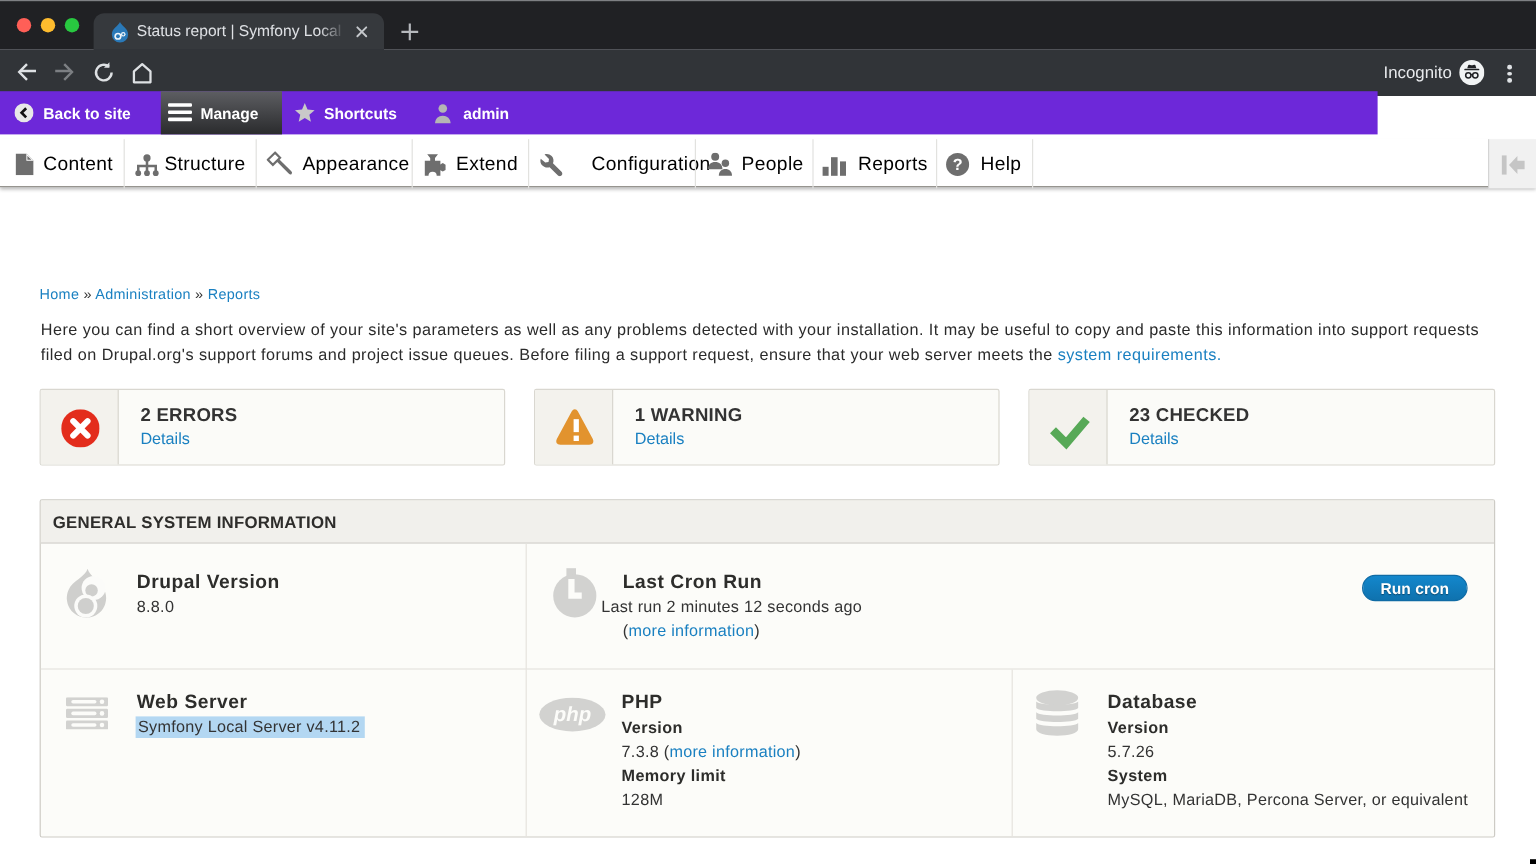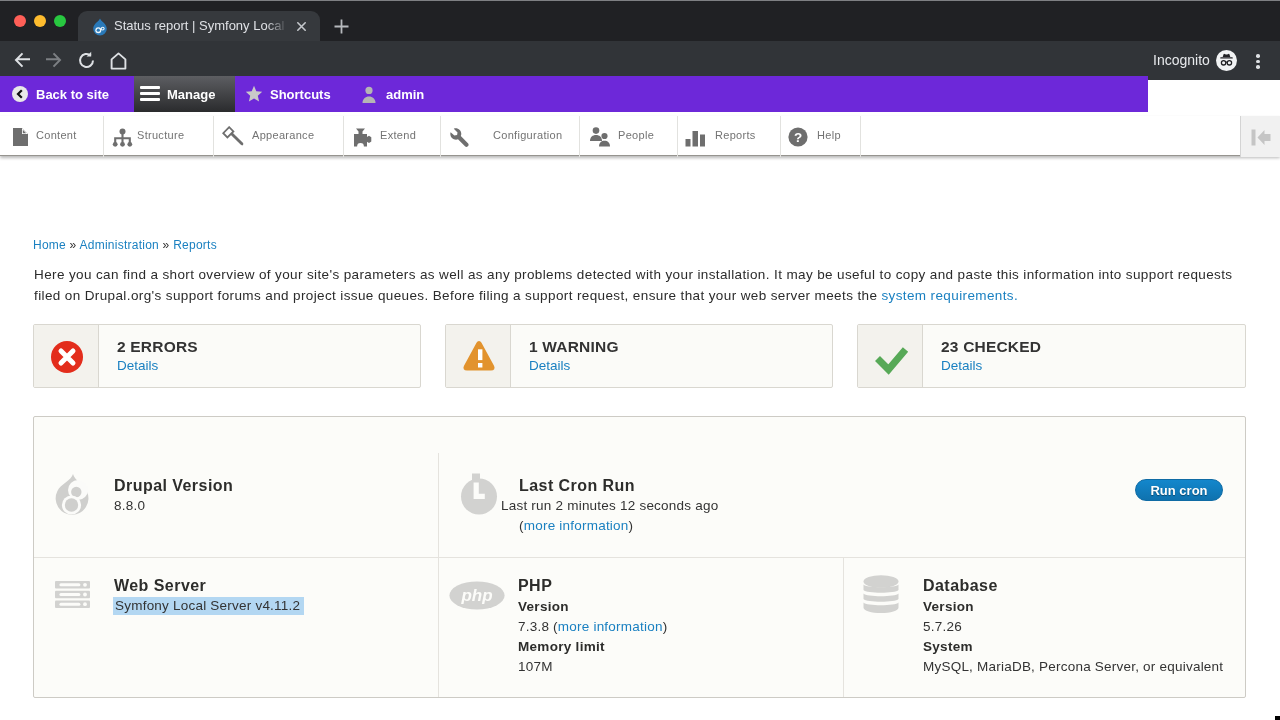--- a/index.html
+++ b/index.html
@@ -214,20 +214,23 @@
   <div class="cardicon">
     <svg class="abs" style="left:14px;top:13px;" width="37" height="37" viewBox="0 0 37 37">
       <path d="M5.5 20.5 L16.5 31.5 L33.5 11.5" stroke="#57a957" stroke-width="7" fill="none"></path>
     </svg>
   </div>
   <div class="cardtitle">23 CHECKED</div>
   <div class="carddetails"><a style="color:#1a80c1;">Details</a></div>
 </div>
 
 <div class="abs" style="left:33px;top:416px;width:1213px;height:282px;background:#fcfcf9;border:1px solid #cdcbc5;border-radius:2px;">
+  <div class="abs" style="left:0;top:0;width:1211px;height:36px;background:#f1f0ec;border-bottom:1px solid #d5d3cd;">
+    <div class="abs" style="left:10px;top:10px;font-size:14px;font-weight:bold;color:#2e2d2b;letter-spacing:0.2px;">GENERAL SYSTEM INFORMATION</div>
+  </div>
 
   <div class="abs" style="left:0;top:36px;width:1211px;height:105px;border-bottom:1px solid #e5e3de;">
     <div class="abs" style="left:404px;top:0;width:1px;height:105px;background:#e5e3de;"></div>
 
     <svg class="abs" style="left:15px;top:20px;" width="46" height="46" viewBox="0 0 46 46">
       <path d="M24 1 C25.6 7.5 34.6 11.3 37.8 18.2 a16.4 16.4 0 1 1 -29.5 0 C11.1 11.3 22.4 7.5 24 1 Z" fill="#cfcfcd"></path>
       <circle cx="29" cy="17" r="10" fill="#fbfbf9"></circle>
       <circle cx="27.3" cy="19" r="5.2" fill="#cfcfcd"></circle>
       <circle cx="22.5" cy="32" r="9.6" fill="#fbfbf9"></circle>
       <circle cx="22.5" cy="32" r="6.7" fill="#cfcfcd"></circle>
@@ -265,41 +268,41 @@
     <div class="abs cellval" style="left:79px;top:40px;"><span style="background:#b3d7f2;padding:1px 4px 2px 2px;">Symfony Local Server v4.11.2</span></div>
 
     <svg class="abs" style="left:415px;top:23px;" width="56" height="29" viewBox="0 0 56 29">
       <ellipse cx="28" cy="14.5" rx="27.6" ry="14" fill="#d2d2d0"></ellipse>
       <text x="28" y="20" text-anchor="middle" font-family="Liberation Sans" font-size="17" font-style="italic" font-weight="bold" fill="#fcfcf9">php</text>
     </svg>
     <div class="abs celltitle" style="left:484px;top:19px;">PHP</div>
     <div class="abs celllabel" style="left:484px;top:41px;">Version</div>
     <div class="abs cellval" style="left:484px;top:61px;">7.3.8 (<a style="color:#1a80c1;">more information</a>)</div>
     <div class="abs celllabel" style="left:484px;top:81px;">Memory limit</div>
-    <div class="abs cellval" style="left:484px;top:101px;">107M</div>
+    <div class="abs cellval" style="left:484px;top:101px;">128M</div>
 
     <svg class="abs" style="left:829px;top:17px;" width="36" height="39" viewBox="0 0 36 39">
       <ellipse cx="18" cy="6.5" rx="17.5" ry="6.3" fill="#d2d2d0"></ellipse>
       <path d="M0.5 9.5 c3 3.6 32 3.6 35 0 v5.5 c-3 3.6 -32 3.6 -35 0 z" fill="#d2d2d0"></path>
       <path d="M0.5 18.5 c3 3.6 32 3.6 35 0 v5.5 c-3 3.6 -32 3.6 -35 0 z" fill="#d2d2d0"></path>
       <path d="M0.5 27.5 c3 3.6 32 3.6 35 0 v5 c0 3.4 -8 5.6 -17.5 5.6 s-17.5 -2.2 -17.5 -5.6 z" fill="#d2d2d0"></path>
     </svg>
     <div class="abs celltitle" style="left:889px;top:19px;">Database</div>
     <div class="abs celllabel" style="left:889px;top:41px;">Version</div>
     <div class="abs cellval" style="left:889px;top:61px;">5.7.26</div>
     <div class="abs celllabel" style="left:889px;top:81px;">System</div>
     <div class="abs cellval" style="left:889px;top:101px;">MySQL, MariaDB, Percona Server, or equivalent</div>
   </div>
 </div>
 
 <div class="abs" style="left:1275px;top:716px;width:5px;height:4px;background:#000;"></div>
 
 </div>
 <style>
-  .mtext { top:12.5px; font-size:11px; color:#737373; letter-spacing:0.3px; }
+  .mtext { top:12.5px; font-size:16px; color:#000000; letter-spacing:0.3px; }
   .sep { position:absolute; top:0; width:1px; height:41px; background:#e2e2df; }
   .card { position:absolute; height:63.5px; background:#fbfbf8; border:1px solid #d9d7d0; border-radius:2px; }
   .cardicon { position:absolute; left:0; top:0; width:65px; height:61.5px; background:#f3f2ed; border-right:1px solid #d9d7d0; }
   .cardtitle { position:absolute; left:83px; top:13px; font-size:15.5px; font-weight:bold; color:#333; letter-spacing:0.2px; }
   .carddetails { position:absolute; left:83px; top:33px; font-size:13.5px; }
   .celltitle { font-size:16px; font-weight:bold; color:#2d2d2b; letter-spacing:0.45px; }
   .celllabel { font-size:13.5px; font-weight:bold; color:#2d2d2b; }
   .cellval { font-size:13.5px; color:#333; letter-spacing:0.22px; }
   .celllabel { letter-spacing:0.3px; }
 </style>

